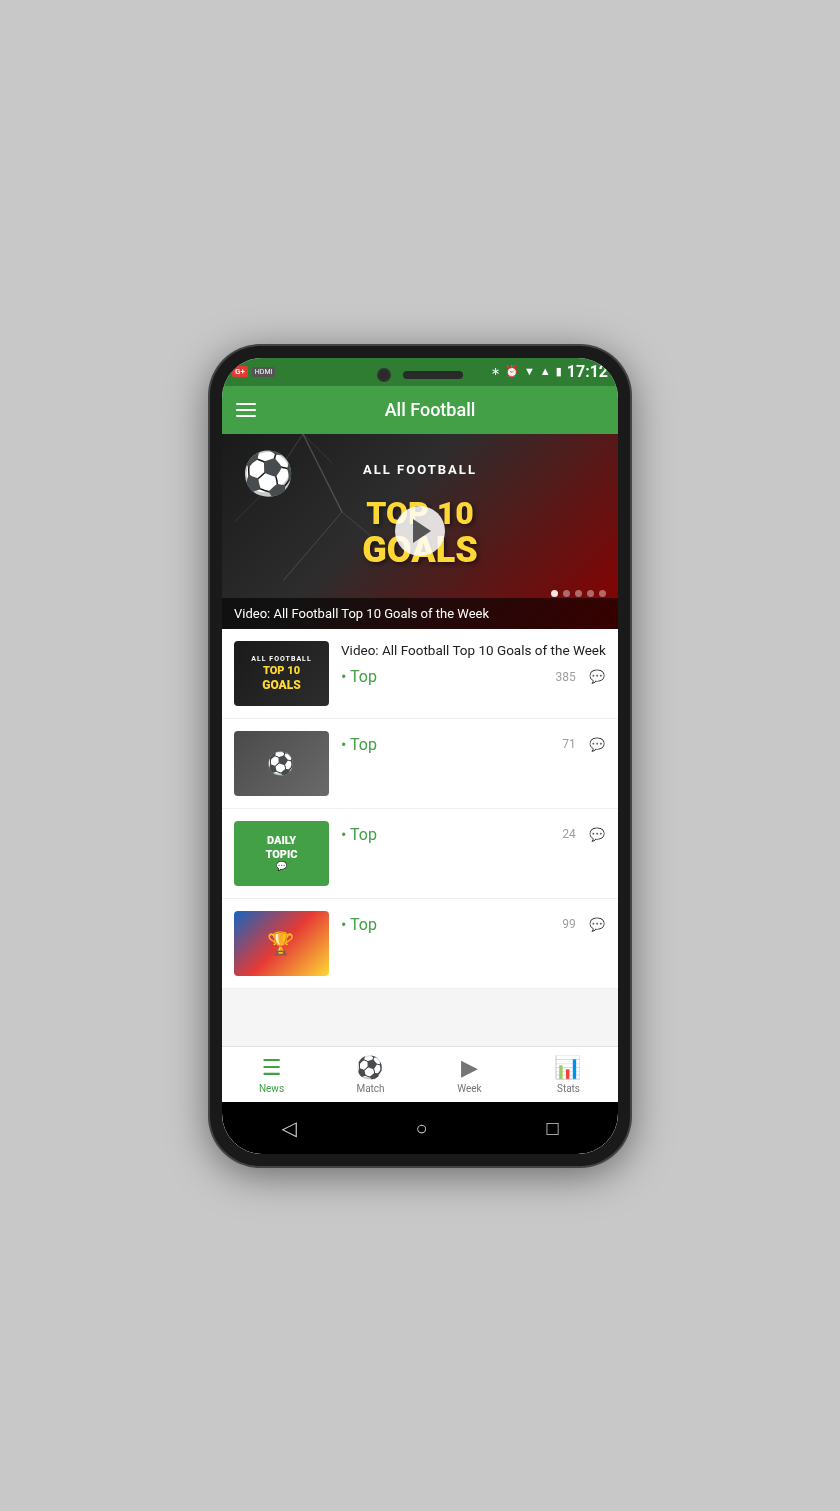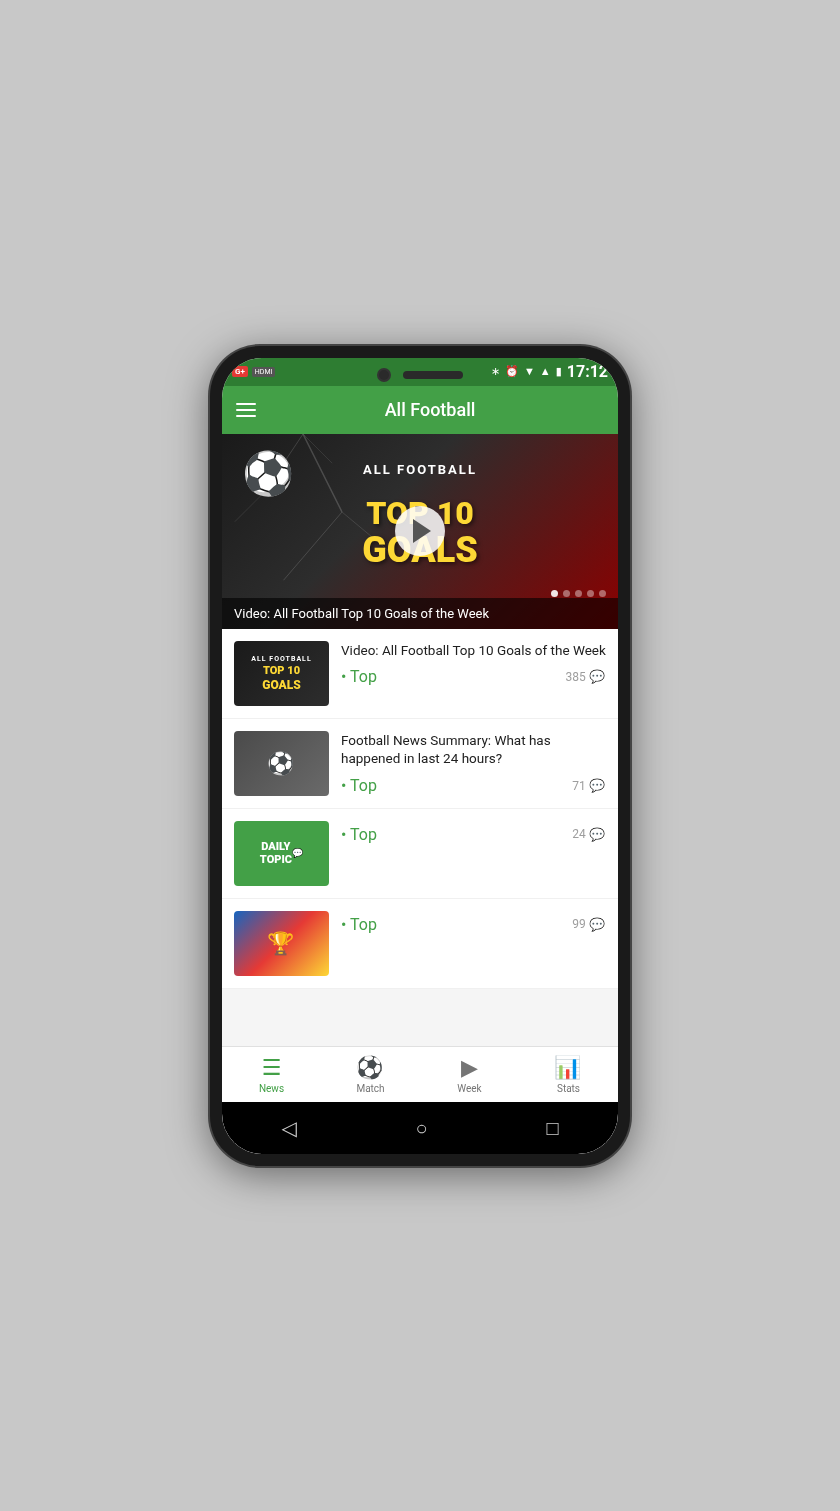--- a/index.html
+++ b/index.html
@@ -335,21 +335,21 @@
       align-items: center;
       justify-content: center;
       font-size: 22px;
     }
 
     .thumb-daily {
       background: #43a047;
       width: 100%;
       height: 100%;
       display: flex;
-      flex-direction: row;
+      flex-direction: column;
       align-items: center;
       justify-content: center;
       padding: 5px;
     }
     .thumb-daily .d1 { color: #fff; font-size: 11px; font-weight: 900; line-height: 1.2; text-align: center; }
     .thumb-daily .d2 { color: #fff; font-size: 9px; line-height: 1.2; }
 
     .thumb-mvp {
       background: linear-gradient(135deg, #1565c0, #e53935, #fdd835);
       width: 100%;
@@ -378,21 +378,21 @@
       justify-content: space-between;
       margin-top: 4px;
     }
     .news-tag {
       color: #43a047;
       font-size: 16px;
     }
     .news-comments {
       display: flex;
       align-items: center;
-      gap: 4px;
+      gap: 14px;
       color: #9e9e9e;
       font-size: 12px;
     }
     .comment-icon {
       font-size: 13px;
     }
 
     
     .bottom-nav {
       background: #fff;
@@ -517,21 +517,20 @@
               </span>
             </div>
           </div>
         </div>
 
         <div class="news-item">
           <div class="news-thumb">
             <div class="thumb-match">⚽</div>
           </div>
           <div class="news-content">
-            <div class="news-title">Football News Summary: What has happened in last 24 hours?</div>
             <div class="news-meta">
               <span class="news-tag">• Top</span>
               <span class="news-comments">
                 <span>71</span>
                 <span class="comment-icon">💬</span>
               </span>
             </div>
           </div>
         </div>
 

